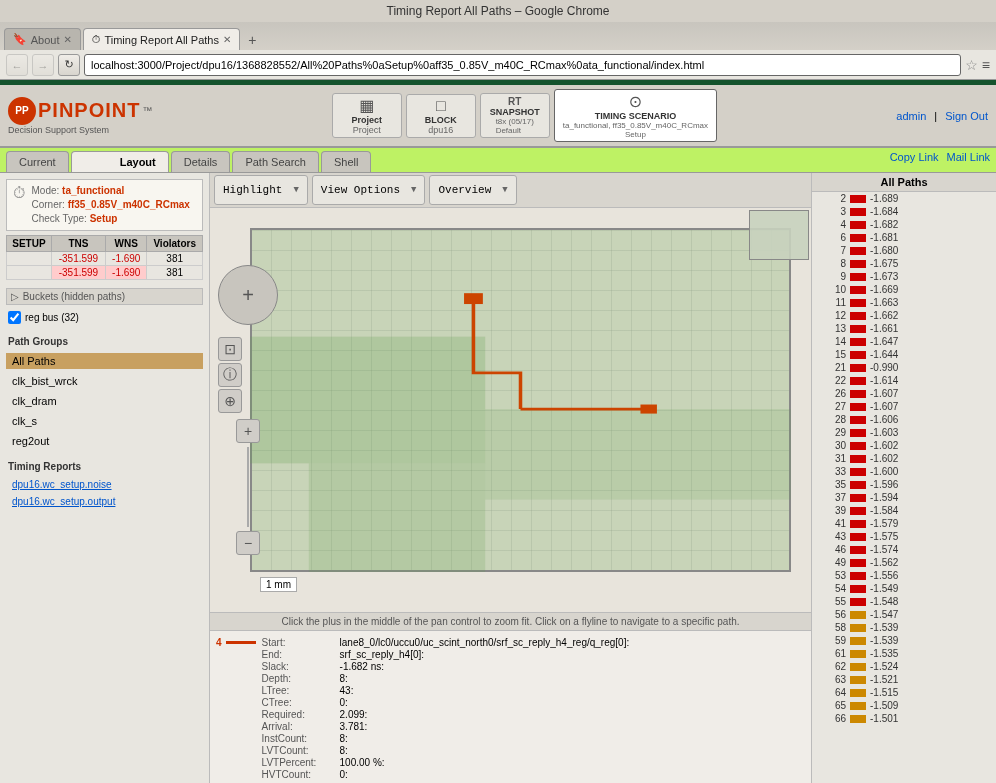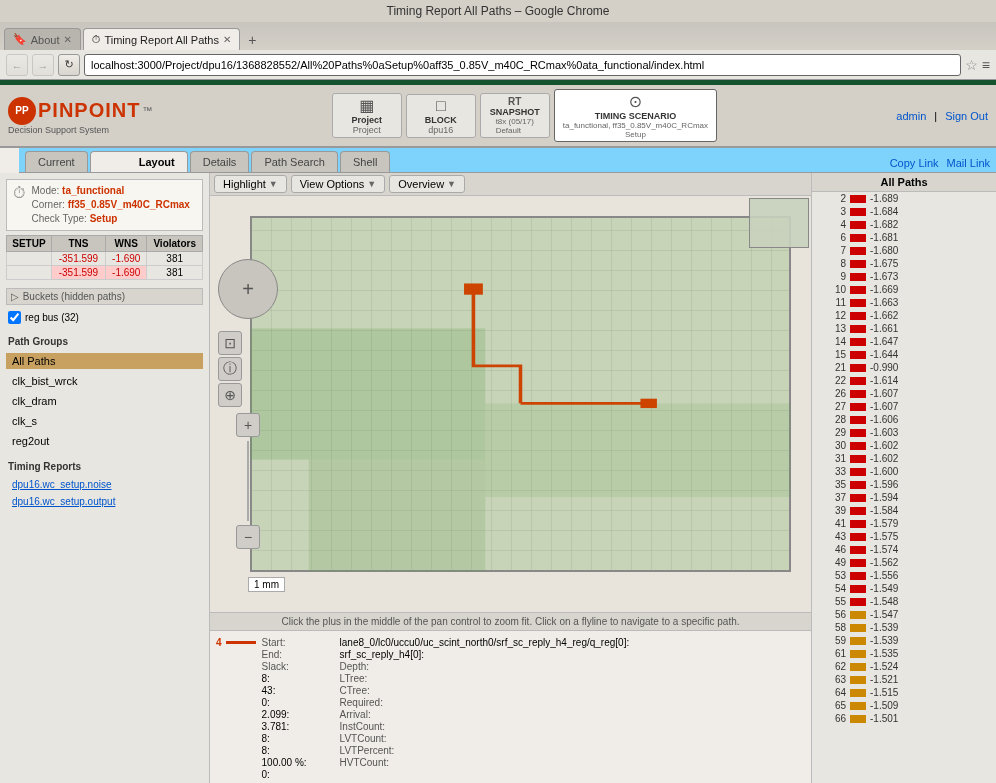--- a/index.html
+++ b/index.html
@@ -34,21 +34,21 @@
     .nav-tools { display: flex; gap: 4px; align-items: center; }
     .nav-tool { display: flex; flex-direction: column; align-items: center; padding: 2px 8px; background: #e8e6e0; border: 1px solid #aaa; border-radius: 3px; cursor: pointer; min-width: 70px; }
     .nav-tool.active { background: #fff; border-color: #666; }
     .nav-tool-icon { font-size: 16px; color: #555; }
     .nav-tool-label { font-size: 9px; font-weight: bold; color: #333; }
     .nav-tool-sub { font-size: 9px; color: #666; }
     .header-right { display: flex; gap: 8px; font-size: 11px; text-align: center; }
     .header-right a { color: #0055cc; text-decoration: none; cursor: pointer; }
 
     
-    .tab-nav { display: flex; align-items: flex-end; background: #7dd3fc; border-bottom: 1px solid #999; padding: 3px 6px 0; justify-content: space-between; margin-left: 19px; }
+    .tab-nav { display: flex; align-items: flex-start; background: #bef264; border-bottom: 1px solid #999; padding: 3px 6px 0; justify-content: space-between; }
     .tab-nav-left { display: flex; gap: 2px; }
     .tab-nav-item { padding: 4px 12px; border: 1px solid #999; border-bottom: none; border-radius: 4px 4px 0 0; cursor: pointer; font-size: 11px; background: #c8c5be; color: #444; }
     .tab-nav-item.active { background: #f0ede8; color: #000; font-weight: bold; padding-left: 48px; }
     .tab-nav-right { display: flex; gap: 8px; padding-bottom: 3px; }
     .tab-nav-right a { color: #0055cc; font-size: 11px; text-decoration: none; cursor: pointer; }
 
     
     .main-content { display: flex; flex: 1; overflow: hidden; }
 
     
@@ -70,21 +70,21 @@
     .path-groups-label { font-size: 10px; font-weight: bold; color: #333; margin-top: 4px; padding: 2px; }
     .path-group-item { padding: 2px 6px; font-size: 11px; cursor: pointer; }
     .path-group-item.active { background: #c8a060; color: #000; }
 
     .timing-reports-label { font-size: 10px; font-weight: bold; color: #333; margin-top: 6px; padding: 2px; }
     .timing-report-link { color: #0055cc; font-size: 10px; cursor: pointer; text-decoration: underline; padding: 1px 6px; display: block; }
 
     
     .center-panel { flex: 1; display: flex; flex-direction: column; overflow: hidden; }
     .view-toolbar { display: flex; align-items: center; background: #d8d5ce; border-bottom: 1px solid #bbb; padding: 2px 4px; gap: 4px; }
-    .view-btn { display: flex; align-items: center; gap: 3px; padding: 2px 8px; background: #e8e6e0; border: 1px solid #aaa; border-radius: 3px; cursor: pointer; font-size: 11px; }
+    .view-btn { display: flex; align-items: center; gap: 11px; padding: 8px 8px; background: #e8e6e0; border: 1px solid #aaa; border-radius: 3px; cursor: pointer; font-size: 11px; font-family: Liberation Mono, monospace; }
     .view-btn-arrow { font-size: 9px; color: #666; }
     .view-canvas { flex: 1; background: #e8e4dc; position: relative; overflow: hidden; }
     .zoom-controls { position: absolute; left: 8px; top: 50%; transform: translateY(-50%); display: flex; flex-direction: column; gap: 2px; }
     .zoom-ctrl { width: 24px; height: 24px; background: #d0cdc8; border: 1px solid #999; border-radius: 3px; display: flex; align-items: center; justify-content: center; cursor: pointer; font-size: 14px; color: #555; }
     .scale-label { font-size: 9px; background: white; border: 1px solid #aaa; padding: 1px 3px; position: absolute; bottom: 24px; left: 40px; }
 
     
     .circuit-area { position: absolute; left: 40px; top: 20px; right: 20px; bottom: 40px; }
     .circuit-grid { width: 100%; height: 100%; background: 
       repeating-linear-gradient(0deg, transparent, transparent 19px, rgba(100,120,100,0.3) 20px),
@@ -306,39 +306,40 @@
           <div class="zoom-ctrl">⊡</div>
           <div class="zoom-ctrl">ⓘ</div>
           <div class="zoom-ctrl">⊕</div>
           <div style="margin-top:4px;display:flex;flex-direction:column;align-items:center;gap:2px;">
             <div class="zoom-ctrl">+</div>
             <div style="width:2px;height:80px;background:#aaa;margin:2px;"></div>
             <div class="zoom-ctrl">−</div>
           </div>
         </div>
 
-        <div class="scale-label" style="position:absolute;bottom:20px;left:38px;font-size:10px;background:white;border:1px solid #aaa;padding:1px 5px;">1 mm</div>
+        <div class="scale-label" style="position:absolute;bottom:20px;left:50px;font-size:10px;background:white;border:1px solid #aaa;padding:1px 5px;">1 mm</div>
 
         <div class="overview-box"></div>
       </div>
 
       <div class="status-bar">Click the plus in the middle of the pan control to zoom fit. Click on a flyline to navigate to a specific path.</div>
 
       <div class="path-info">
         <div class="path-info-row">
           <div class="path-num">
             <span>4</span>
             <span class="path-line"></span>
           </div>
           <div class="info-grid">
             <span class="info-label">Start:</span>
             <span class="info-val">lane8_0/lc0/uccu0/uc_scint_north0/srf_sc_reply_h4_reg/q_reg[0]:</span>
             <span class="info-label">End:</span>
             <span class="info-val">srf_sc_reply_h4[0]:</span>
             <span class="info-label">Slack:</span>
+            <span class="info-val">-1.682 ns:</span>
             <span class="info-label">Depth:</span>
             <span class="info-val">8:</span>
             <span class="info-label">LTree:</span>
             <span class="info-val">43:</span>
             <span class="info-label">CTree:</span>
             <span class="info-val">0:</span>
             <span class="info-label">Required:</span>
             <span class="info-val">2.099:</span>
             <span class="info-label">Arrival:</span>
             <span class="info-val">3.781:</span>

